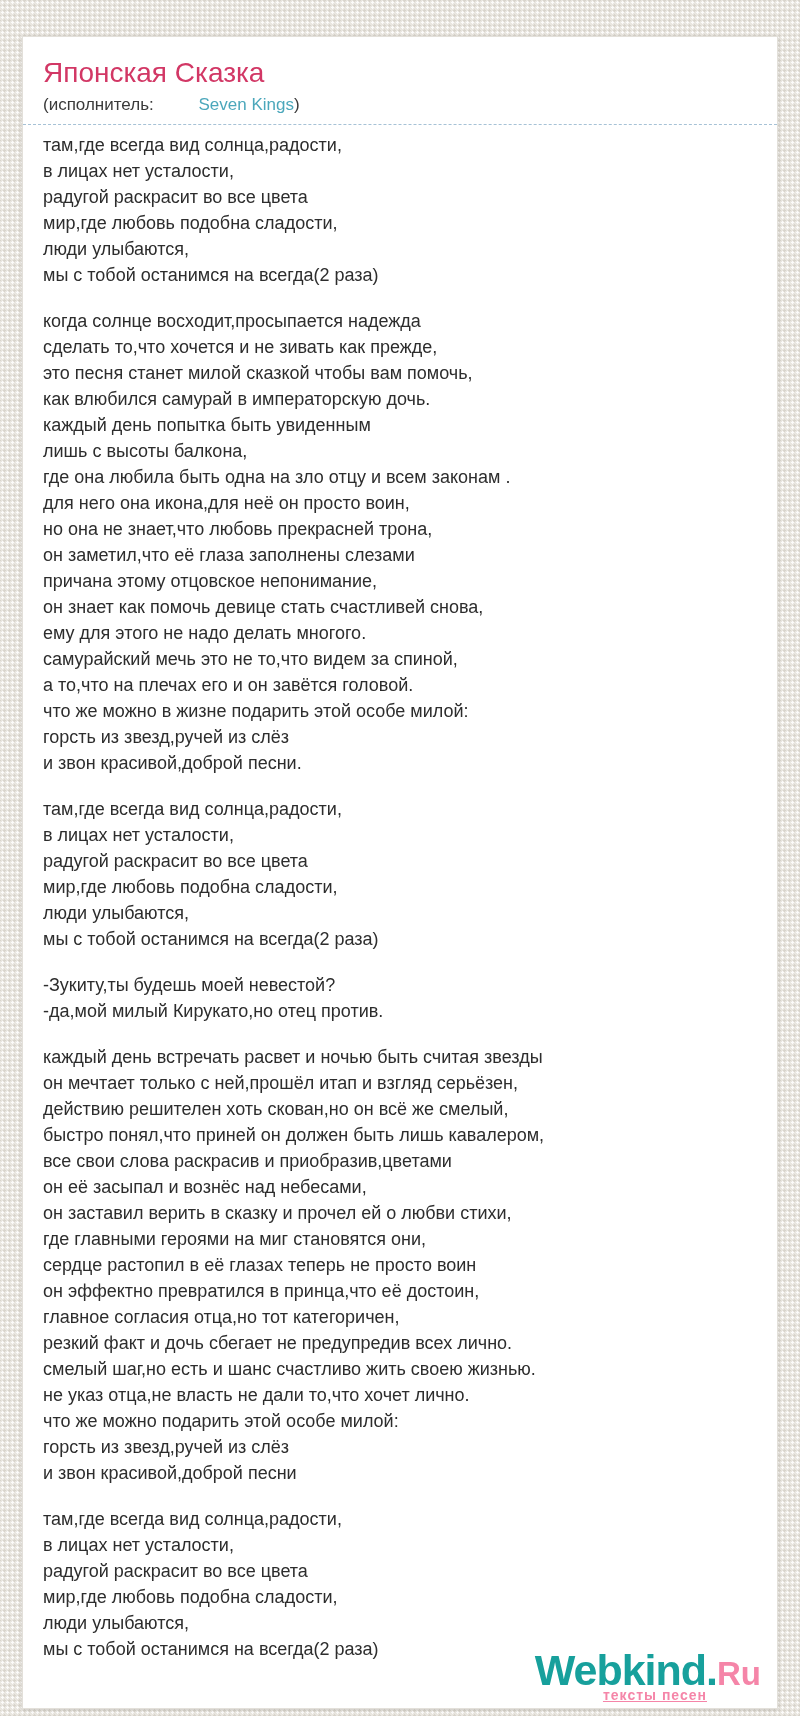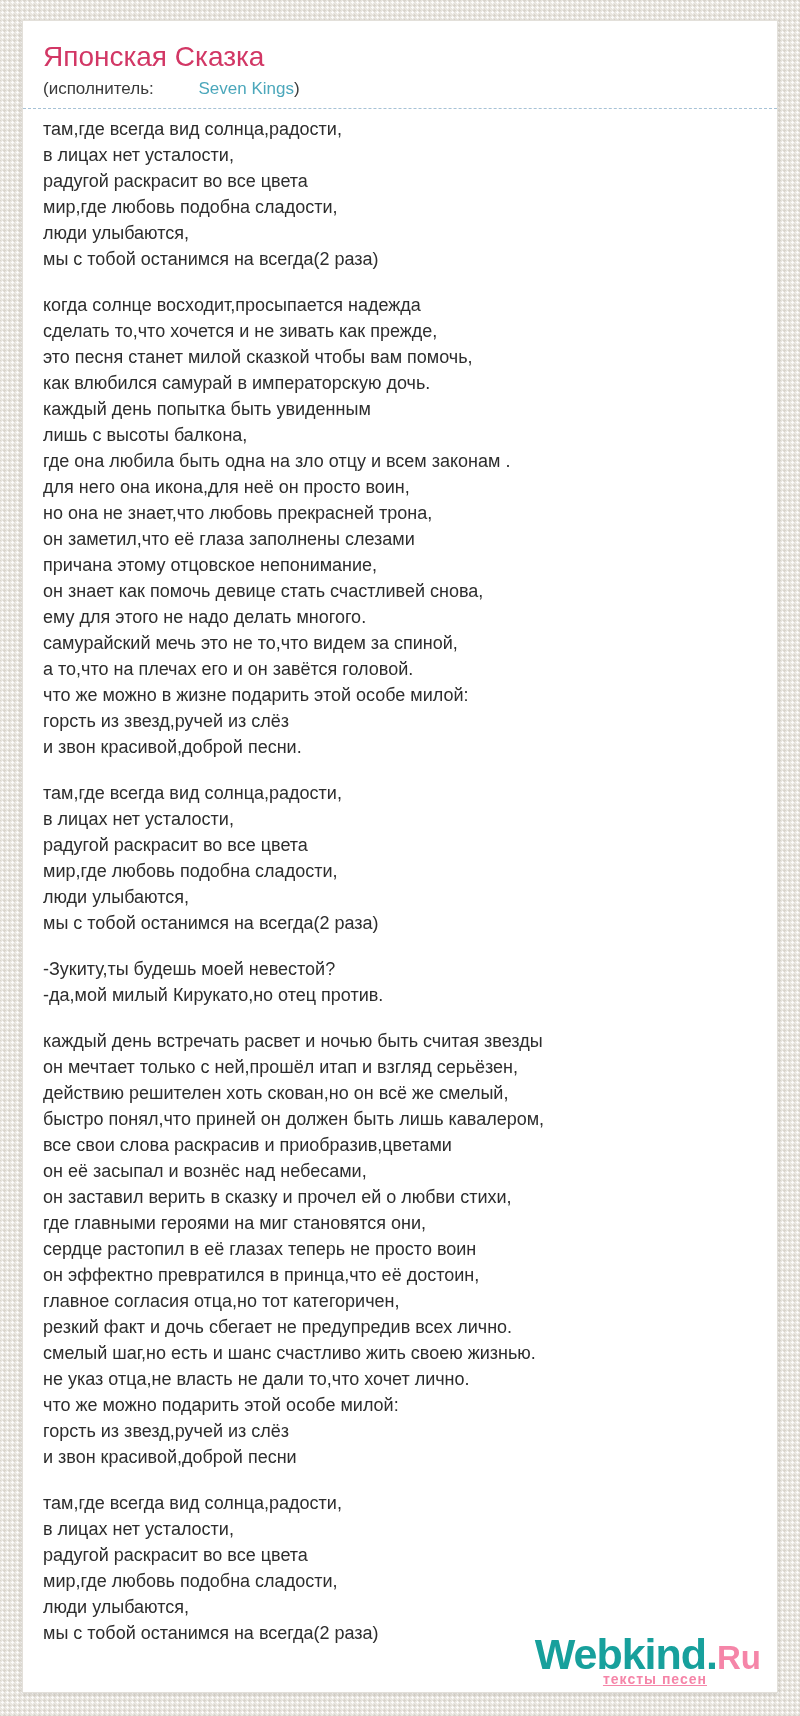--- a/index.html
+++ b/index.html
@@ -12,21 +12,21 @@
     background-color: #e9e6e0;
     background-image:
       radial-gradient(circle, rgba(255,255,255,0.85) 1px, transparent 1.4px),
       radial-gradient(circle, rgba(185,178,166,0.35) 1px, transparent 1.4px);
     background-size: 5px 5px, 5px 5px;
     background-position: 0 0, 2px 3px;
   }
   .card {
     position: absolute;
     left: 22px;
-    top: 20px;
+    top: 36px;
     width: 756px;
     height: 1673px;
     box-sizing: border-box;
     background: #ffffff;
     border: 1px solid #e3e0da;
     box-shadow: 0 1px 4px rgba(0,0,0,0.13);
   }
   .header {
     padding: 20px 20px 9px 20px;
     border-bottom: 1px dashed #a6c2d6;

